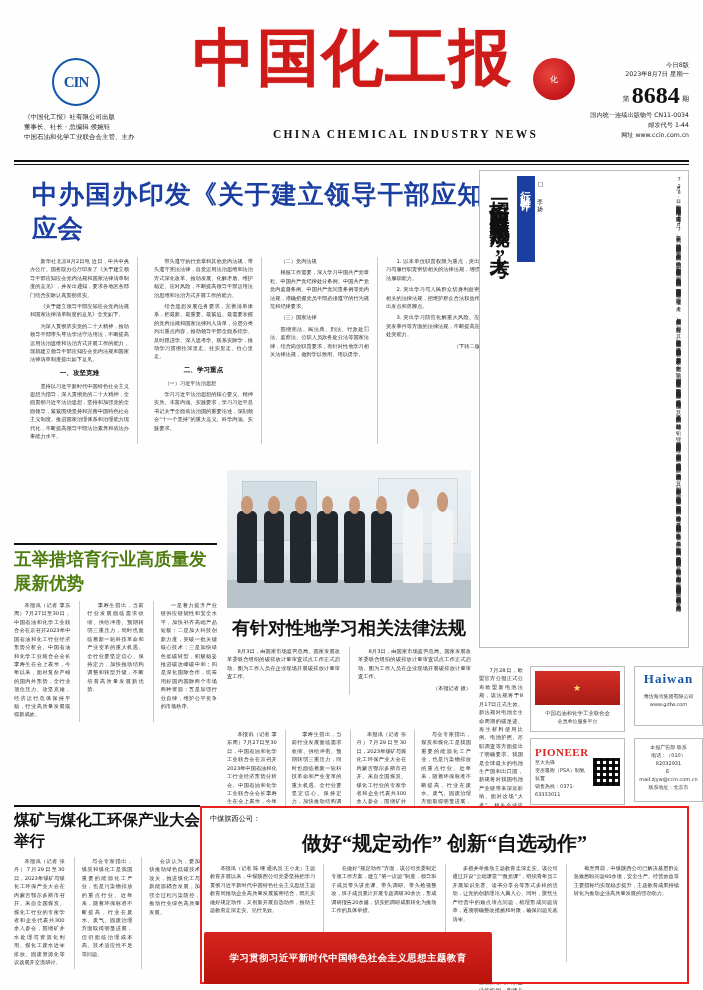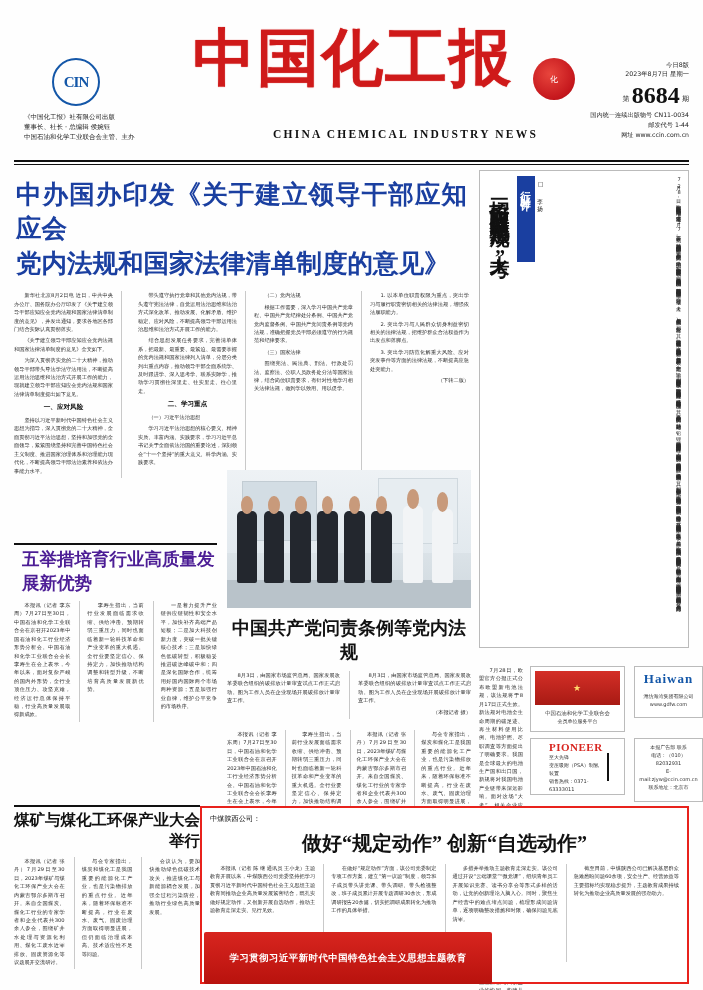--- a/index.html
+++ b/index.html
@@ -50,21 +50,21 @@
 
   .rule-thick{position:absolute;left:14px;right:14px;top:160px;height:2px;background:#111;}
   .rule-thin{position:absolute;left:14px;right:14px;top:164px;height:1px;background:#111;}
 
   
   .content{position:absolute;left:14px;top:170px;width:675px;}
 
   .col-rule{border-left:1px solid #c9c9c9;}
 
   
-  .lead{position:absolute;left:0;top:0;width:455px;}
+  .lead{position:absolute;left:16px;top:0;width:455px;}
   .lead-hd{
     font-family:"Liberation Serif","DejaVu Serif",serif;
     color:#1a3fa0;font-weight:bold;font-size:25.5px;line-height:1.35;
     letter-spacing:0px;text-align:justify;
     padding:8px 2px 10px 2px;
   }
   .txt{font-size:5.2px;line-height:1.62;color:#2b2b2b;text-align:justify;}
   .txt p{margin:0 0 3px 0;text-indent:2em;}
   .sub-h{font-size:6.6px;font-weight:bold;color:#111;margin:4px 0 3px 0;text-align:center;}
 
@@ -110,27 +110,26 @@
   .photo .p::before{content:"";position:absolute;left:22%;top:-22%;width:56%;height:26%;border-radius:50%;background:#c89a7b;}
   .photo .w{background:#f2f4f6 !important;}
 
   .mid-hd{
     font-family:"Liberation Serif",serif;font-weight:bold;font-size:18px;
     color:#111;letter-spacing:0px;padding:8px 0 7px 0;text-align:center;
   }
   .sec-line2{border-top:2px solid #111;margin:5px 0 0 0;}
   .kicker{font-size:7px;color:#111;padding:5px 0 2px 0;}
   .hd2{
-    font-family:Liberation Sans, sans-serif;font-weight:bold;font-size:17.5px;color:#4c1d95;
-    padding:2px 0 6px 0;letter-spacing:0px;margin-left:8px;
+    font-family:Liberation Sans, sans-serif;font-weight:bold;font-size:17.5px;color:#4d7c0f;
+    padding:2px 0 6px 0;letter-spacing:0px;
   }
   .hd3{
     font-family:"Liberation Serif",serif;font-weight:bold;font-size:15.5px;color:#111;
     padding:3px 0 5px 0;
-    text-align:right;
   }
 
   
   .ad{border:1px solid #bbb;box-sizing:border-box;background:#fff;position:relative;overflow:hidden;}
   .ad-sub{font-size:5.4px;text-align:center;color:#333;line-height:1.5;}
 
   
   .redbox{
     position:absolute;left:200px;top:806px;width:489px;height:178px;
     border:2.5px solid #e8221c;box-sizing:border-box;background:#fff;padding:6px 8px;
@@ -203,29 +202,28 @@
 
     <div class="rule-thick"></div>
     <div class="rule-thin"></div>
   </div>
 
   <div class="content">
 
     <div class="lead">
       <div class="lead-hd">
         <div>中办国办印发《关于建立领导干部应知应会</div>
-        <div>党内法规和国家法律清单制度的意见》</div>
       </div>
 
       <div class="cols4">
         <div class="txt">
           <p>新华社北京8月2日电 近日，中共中央办公厅、国务院办公厅印发了《关于建立领导干部应知应会党内法规和国家法律清单制度的意见》，并发出通知，要求各地区各部门结合实际认真贯彻落实。</p>
           <p>《关于建立领导干部应知应会党内法规和国家法律清单制度的意见》全文如下。</p>
           <p>为深入贯彻落实党的二十大精神，推动领导干部带头尊法学法守法用法，不断提高运用法治思维和法治方式开展工作的能力，现就建立领导干部应知应会党内法规和国家法律清单制度提出如下意见。</p>
-          <div class="sub-h">一、应对风险</div>
+          <div class="sub-h">一、攻坚克难</div>
           <p>坚持以习近平新时代中国特色社会主义思想为指导，深入贯彻党的二十大精神，全面贯彻习近平法治思想，坚持和加强党的全面领导，紧紧围绕坚持和完善中国特色社会主义制度、推进国家治理体系和治理能力现代化，不断提高领导干部法治素养和依法办事能力水平。</p>
         </div>
         <div class="txt col-rule" style="padding-left:16px">
           <p>带头遵守执行党章和其他党内法规，带头遵守宪法法律，自觉运用法治思维和法治方式深化改革、推动发展、化解矛盾、维护稳定、应对风险，不断提高领导干部运用法治思维和法治方式开展工作的能力。</p>
           <p>结合思想发展任务要求，完善清单体系，把最新、最重要、最紧迫、最需要掌握的党内法规和国家法律列入清单，分层分类列出重点内容，推动领导干部全面系统学、及时跟进学、深入思考学、联系实际学，推动学习贯彻往深里走、往实里走、往心里走。</p>
           <div class="sub-h">二、学习重点</div>
           <p>（一）习近平法治思想</p>
           <p>学习习近平法治思想的核心要义、精神实质、丰富内涵、实践要求，学习习近平总书记关于全面依法治国的重要论述，深刻领会“十一个坚持”的重大意义、科学内涵、实践要求。</p>
         </div>
         <div class="txt col-rule" style="padding-left:8px">
@@ -261,21 +259,21 @@
         <div class="floor"></div>
         <div class="p" style="left:4%"></div>
         <div class="p" style="left:15%"></div>
         <div class="p" style="left:26%"></div>
         <div class="p" style="left:37%"></div>
         <div class="p" style="left:48%"></div>
         <div class="p" style="left:59%"></div>
         <div class="p w" style="left:72%;height:56%"></div>
         <div class="p w" style="left:84%;height:54%"></div>
       </div>
-      <div class="mid-hd">中国共产党问责条例等党内法规</div>
+      <div class="mid-hd">有针对性地学习相关法律法规</div>
       <div class="cols2">
         <div class="txt">
           <p>8月3日，由国家市场监管总局、国家发展改革委联合组织的碳排放计量审查试点工作正式启动。图为工作人员在企业现场开展碳排放计量审查工作。</p>
         </div>
         <div class="txt col-rule" style="padding-left:8px">
           <p>8月3日，由国家市场监管总局、国家发展改革委联合组织的碳排放计量审查试点工作正式启动。图为工作人员在企业现场开展碳排放计量审查工作。</p>
           <p style="text-align:right;text-indent:0">（本报记者 摄）</p>
         </div>
       </div>
     </div>
@@ -311,27 +309,27 @@
         </div>
       </div>
     </div>
 
     <div class="ad" style="position:absolute;left:516px;top:496px;width:95px;height:66px;padding:4px;">
       <div class="logo-flag">★</div>
       <div class="ad-sub" style="margin-top:4px">中国石油和化学工业联合会</div>
       <div class="tiny center">会员单位服务平台</div>
     </div>
 
-    <div class="ad" style="position:absolute;left:620px;top:496px;width:69px;height:52px;padding:4px;">
+    <div class="ad" style="position:absolute;left:620px;top:496px;width:69px;height:60px;padding:4px;">
       <div class="haiwan center">Haiwan</div>
       <div class="tiny center" style="margin-top:5px">潍坊海湾集团有限公司</div>
       <div class="tiny center">www.gdfw.com</div>
     </div>
 
-    <div class="ad" style="position:absolute;left:516px;top:568px;width:95px;height:57px;padding:18px;display:flex;gap:4px;align-items:center;">
+    <div class="ad" style="position:absolute;left:516px;top:568px;width:95px;height:67px;padding:4px;display:flex;gap:4px;align-items:center;">
       <div style="flex:1">
         <div class="pion">PIONEER</div>
         <div class="tiny">至大先锋</div>
         <div class="tiny">变压吸附（PSA）制氢装置</div>
         <div class="tiny">销售热线：0371-63333011</div>
       </div>
       <div class="qr"></div>
     </div>
 
     <div class="ad" style="position:absolute;left:620px;top:568px;width:69px;height:64px;padding:4px;">

